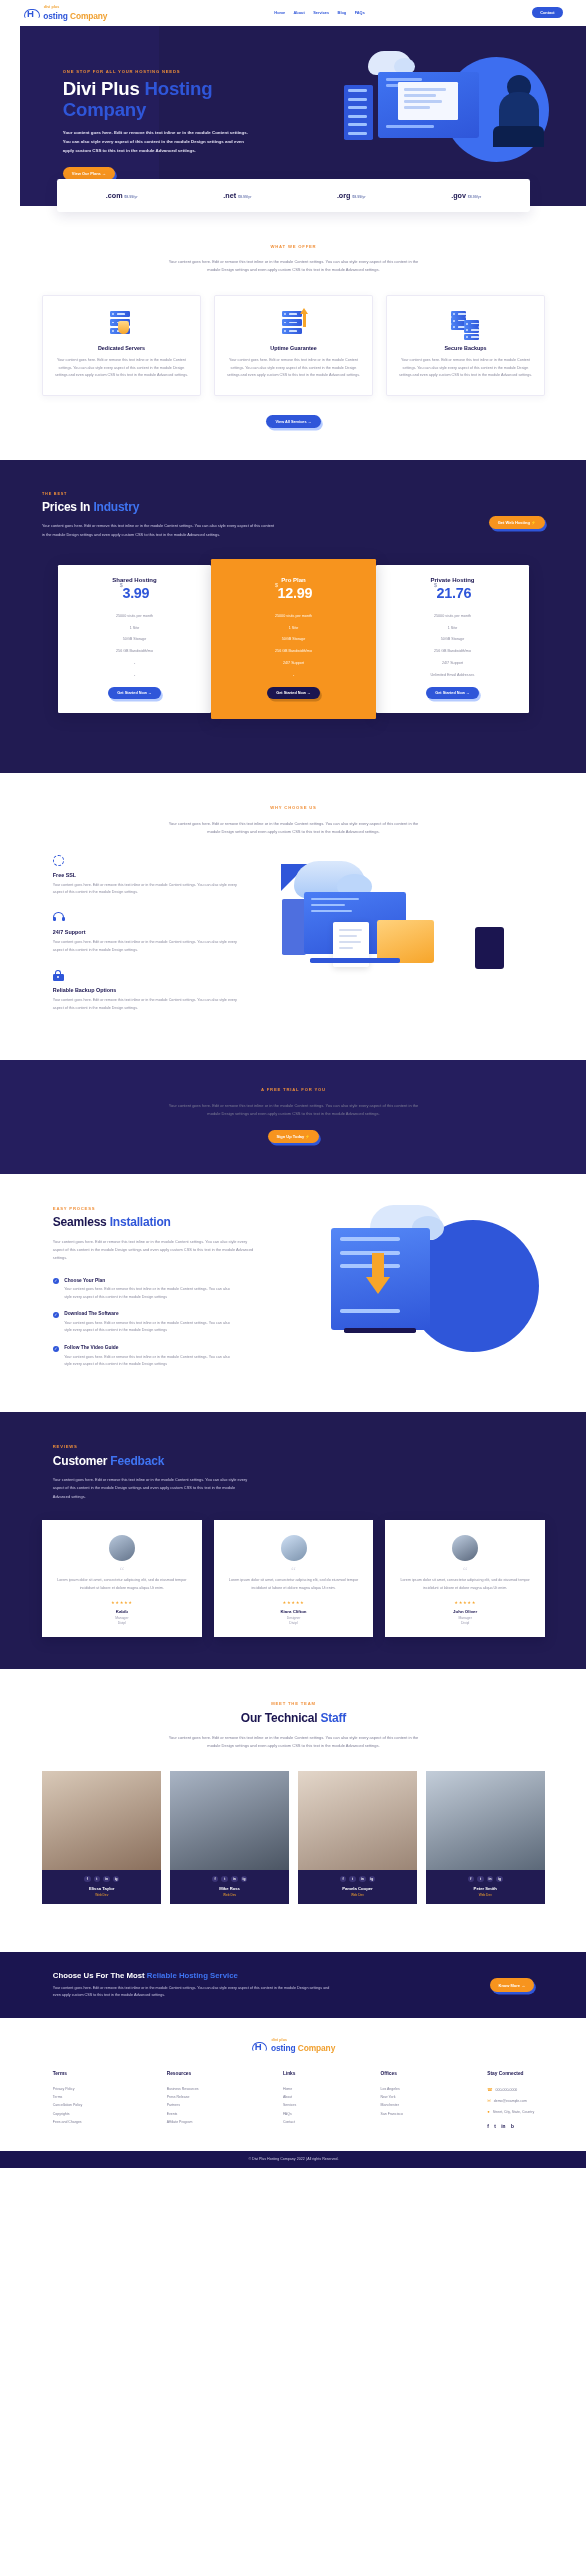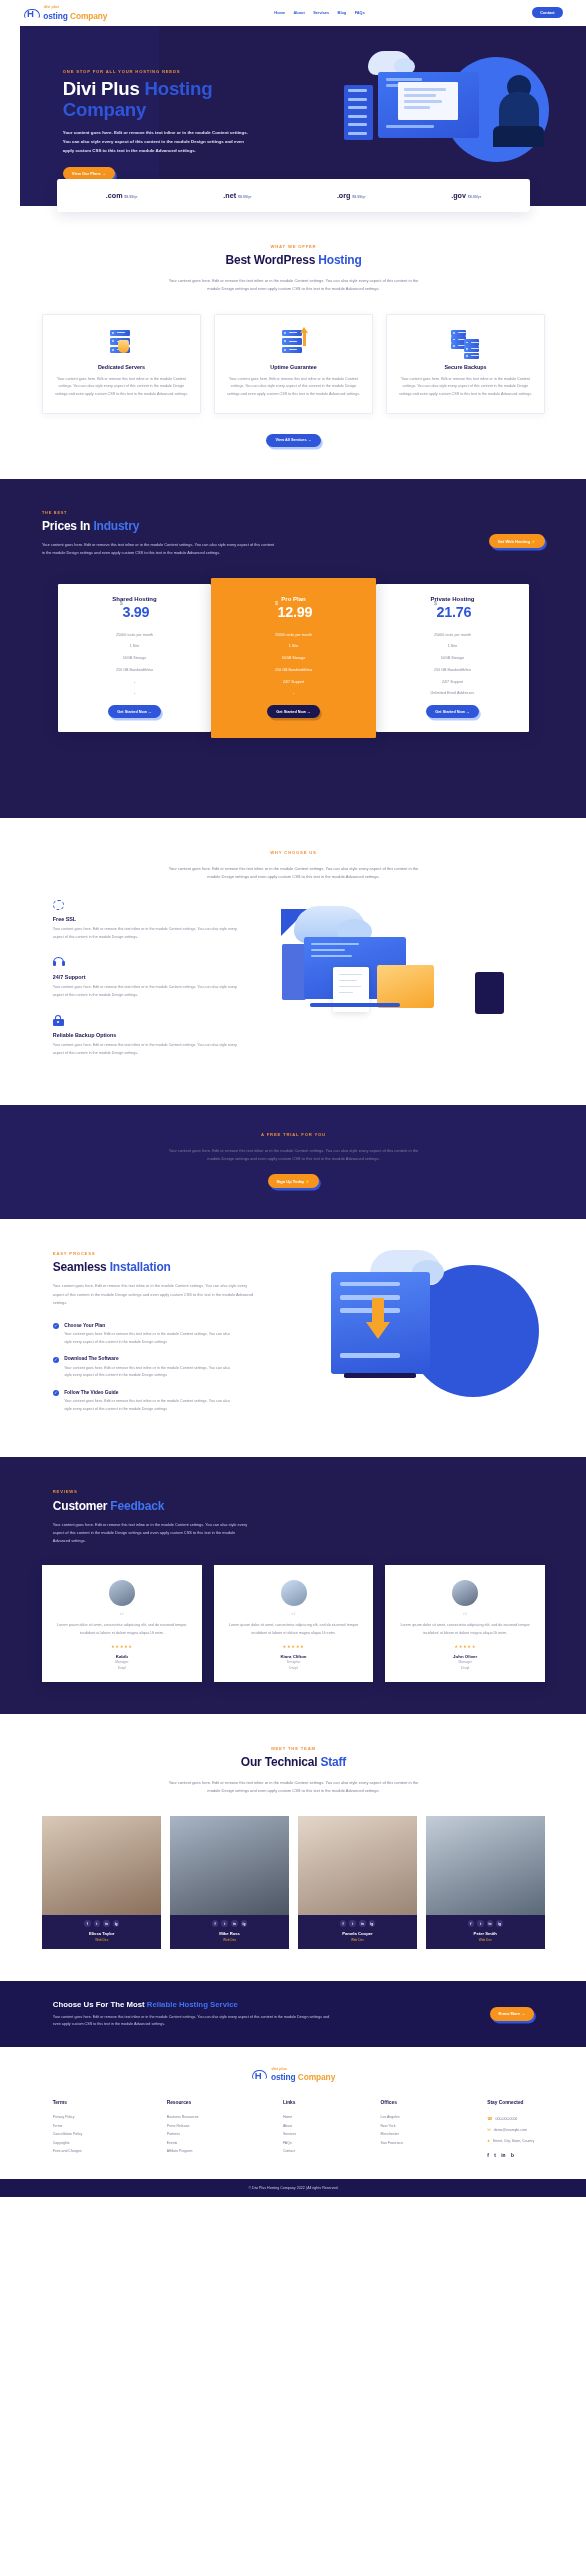--- a/index.html
+++ b/index.html
@@ -182,21 +182,21 @@
   .scard:nth-child(2) .sphoto{background:linear-gradient(160deg,#a9b4c4,#4b5563);}
   .scard:nth-child(3) .sphoto{background:linear-gradient(160deg,#e3d6c9,#9b8575);}
   .scard:nth-child(4) .sphoto{background:linear-gradient(160deg,#c3cdd9,#5b6878);}
   .sbar{background:#211b52;padding:5.4px 0 6.6px;text-align:center;}
   .socials{display:flex;gap:3px;justify-content:center;margin-bottom:4.2px;}
   .soc{width:6.6px;height:6.6px;border-radius:50%;background:#3a3374;color:#fff;font-size:3.3px;display:flex;align-items:center;justify-content:center;font-weight:bold;}
   .sname{font-size:4.2px;font-weight:bold;color:#fff;}
   .srole{font-size:3.2px;color:#f7a52a;margin-top:1.8px;}
 
   
-  .ctabar{background:#1b1550;padding:19px 0;}
+  .ctabar{background:#1b1550;padding:19px 0;margin-top:16px;}
   .cta-in{width:503px;margin:0 auto;display:flex;justify-content:space-between;align-items:center;padding:0 10.8px;}
   .cta-txt{font-size:7.8px;font-weight:bold;color:#fff;}
   .cta-txt .blue{color:#3f74f2;}
   .cta-sub{font-size:3.7px;color:#c9c5e2;margin-top:5.4px;line-height:1.9;width:281px;}
 
   
   footer{background:#fff;padding:20.4px 0 0;}
   .flogo{display:flex;justify-content:center;margin-bottom:18px;}
   .fcols{display:flex;justify-content:space-between;padding:0 10.8px 21.6px;}
   .fcol h5{font-size:4.8px;font-weight:bold;color:#1b1550;margin-bottom:8.4px;}
@@ -292,21 +292,20 @@
       <span class="dom-name">.gov</span>
       <span class="dom-price">$8.99/yr</span>
     </div>
   </div>
 </div>
 
 <section class="sec white">
   <div class="wrap">
     <div class="sec-head">
       <div class="eyebrow">WHAT WE OFFER</div>
-      <h2 class="sec-h2"><span>Best WordPress </span><span class="blue">Hosting</span></h2>
       <p class="sec-p">Your content goes here. Edit or remove this text inline or in the module Content settings. You can also style every aspect of this content in the module Design settings and even apply custom CSS to this text in the module Advanced settings.</p>
     </div>
     <div class="cards3">
       <div class="card">
         <div class="card-icon">
           <div class="srv">
               <span style="top:0"></span>
               <span style="top:8.4px"></span>
               <span style="top:17px"></span>
               <div class="shield"></div>
@@ -342,21 +341,21 @@
         <div class="card-title">Secure Backups</div>
         <p class="card-p">Your content goes here. Edit or remove this text inline or in the module Content settings. You can also style every aspect of this content in the module Design settings and even apply custom CSS to this text in the module Advanced settings.</p>
       </div>
     </div>
     <div class="center" style="margin-top:18px">
       <button class="btn-blue">View All Services  →</button>
     </div>
   </div>
 </section>
 
-<section class="sec navy" style="padding-bottom:80px">
+<section class="sec navy" style="padding-bottom:54px">
   <div class="wrap">
     <div class="price-head">
       <div class="price-left">
         <div class="eyebrow">THE BEST</div>
         <h2 class="ph2"><span>Prices In </span><span class="blue">Industry</span></h2>
         <p class="price-p">Your content goes here. Edit or remove this text inline or in the module Content settings. You can also style every aspect of this content in the module Design settings and even apply custom CSS to this text in the module Advanced settings.</p>
       </div>
       <div style="padding-top:23px">
         <button class="btn-orange" style="margin:0">Get Web Hosting  ⚡</button>
       </div>

